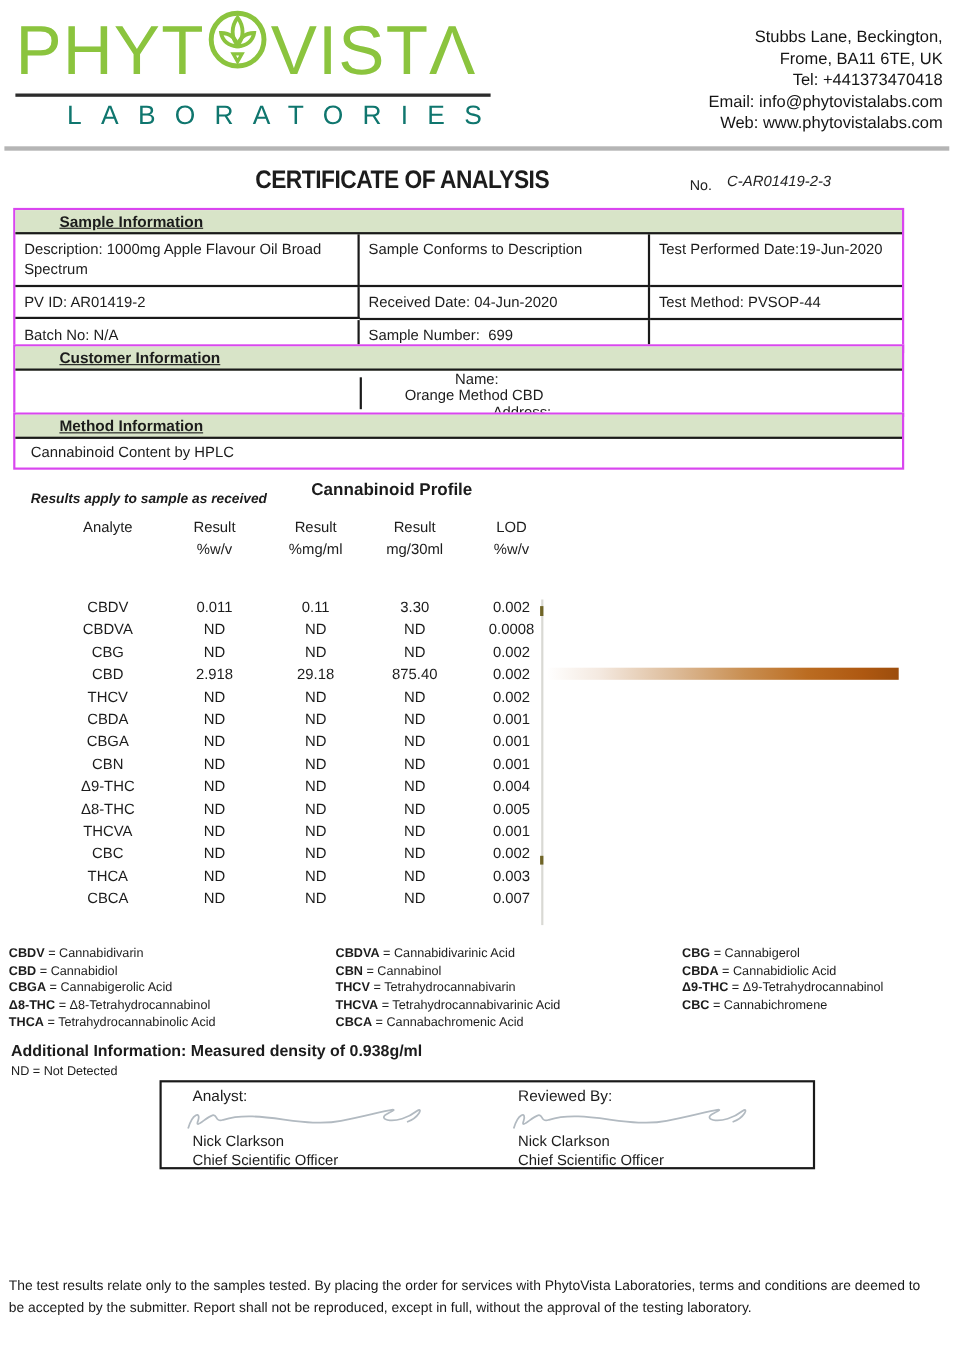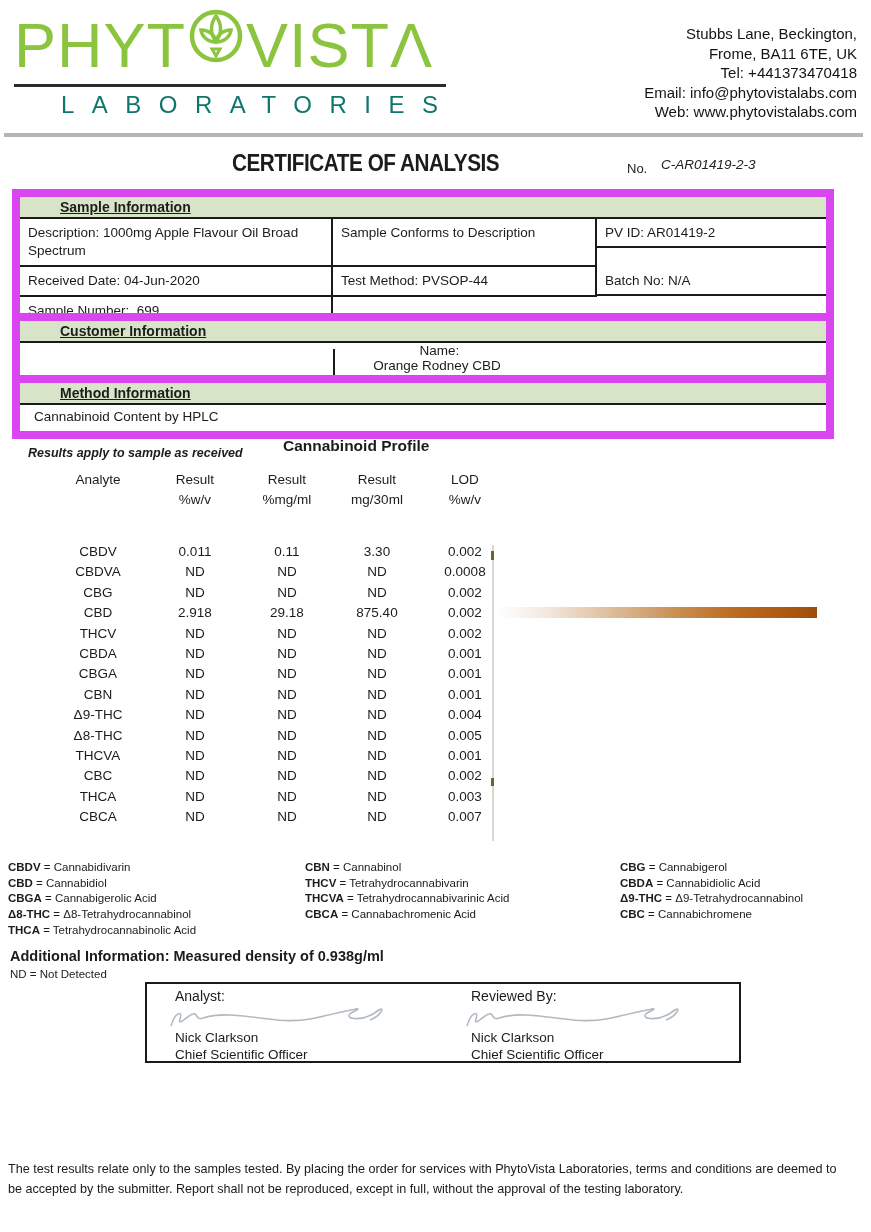--- a/index.html
+++ b/index.html
@@ -17,21 +17,21 @@
 
   .header-rule{position:absolute;top:133px;left:4px;right:8px;height:4px;background:#b5b5b5;}
 
   
   .title-row{position:absolute;top:150px;left:0;width:100%;height:36px;}
   .coa-title{position:absolute;left:232px;top:0;font-size:23px;font-weight:bold;letter-spacing:-0.5px;transform:scaleX(0.9);transform-origin:left;white-space:nowrap;}
   .no-label{position:absolute;left:627px;top:11px;font-size:13px;color:#222;}
   .no-value{position:absolute;left:661px;top:7px;font-size:13.5px;color:#222;font-style:italic;}
 
   
-  .info-box{position:absolute;left:12px;width:806px;border:8px solid #d946ef;background:#fff;}
+  .info-box{position:absolute;left:12px;width:806px;border:2px solid #d946ef;background:#fff;}
   .green-bar{background:#d8e4c8;border-bottom:2px solid #1a1a1a;padding:2px 0 2px 40px;font-size:14px;font-weight:bold;text-decoration:underline;}
   .sample-grid{display:grid;grid-template-columns:313px 264px 1fr;}
   .sample-grid > div{padding:5px 8px;font-size:13.5px;line-height:1.35;border-right:2px solid #1a1a1a;border-bottom:2px solid #1a1a1a;white-space:pre-wrap;}
   .sample-grid > div:nth-child(3n){border-right:none;}
   .sample-grid > div:nth-child(n+7){border-bottom:none;}
   .cust-row{position:relative;height:40px;display:flex;align-items:center;font-size:13.5px;flex-direction:column;}
   .cust-divider{position:absolute;left:313px;top:6px;bottom:5px;width:2px;background:#1a1a1a;}
   .cust-label-name{margin-left:33px;}
   .cust-value-name{margin-left:28px;}
   .cust-label-addr{margin-left:115px;}
@@ -110,34 +110,35 @@
     <div class="coa-title">CERTIFICATE OF ANALYSIS</div>
     <div class="no-label">No.</div>
     <div class="no-value">C-AR01419-2-3</div>
   </div>
 
   <div class="info-box" style="top:189px;">
     <div class="green-bar">Sample Information</div>
     <div class="sample-grid">
       <div style="height:36px;">Description: 1000mg Apple Flavour Oil Broad Spectrum</div>
       <div>Sample Conforms to Description</div>
+      <div>Test Performed Date:19-Jun-2020</div>
       <div style="height:17px;">PV ID: AR01419-2</div>
       <div>Received Date: 04-Jun-2020</div>
       <div>Test Method: PVSOP-44</div>
       <div style="height:17px;">Batch No: N/A</div>
       <div>Sample Number:  699</div>
     </div>
   </div>
 
   <div class="info-box" style="top:313px;">
     <div class="green-bar">Customer Information</div>
     <div class="cust-row">
       <div class="cust-divider"></div>
       <span class="cust-label-name">Name:</span>
-      <span class="cust-value-name">Orange Rodney CBD</span>
+      <span class="cust-value-name">Orange Method CBD</span>
       <span class="cust-label-addr">Address:</span>
       <span class="cust-value-addr">40 Rodney Street, Liverpool, L1 9AA</span>
     </div>
   </div>
 
   <div class="info-box" style="top:375px;">
     <div class="green-bar">Method Information</div>
     <div class="method-row">Cannabinoid Content by HPLC</div>
   </div>
 
@@ -275,20 +276,21 @@
 
   <div class="legend">
     <div class="legend-col c0">
         <div class="legend-line"><b>CBDV</b> = Cannabidivarin</div>
         <div class="legend-line"><b>CBD</b> = Cannabidiol</div>
         <div class="legend-line"><b>CBGA</b> = Cannabigerolic Acid</div>
         <div class="legend-line"><b>Δ8-THC</b> = Δ8-Tetrahydrocannabinol</div>
         <div class="legend-line"><b>THCA</b> = Tetrahydrocannabinolic Acid</div>
       </div>
     <div class="legend-col c1">
+        <div class="legend-line"><b>CBDVA</b> = Cannabidivarinic Acid</div>
         <div class="legend-line"><b>CBN</b> = Cannabinol</div>
         <div class="legend-line"><b>THCV</b> = Tetrahydrocannabivarin</div>
         <div class="legend-line"><b>THCVA</b> = Tetrahydrocannabivarinic Acid</div>
         <div class="legend-line"><b>CBCA</b> = Cannabachromenic Acid</div>
       </div>
     <div class="legend-col c2">
         <div class="legend-line"><b>CBG</b> = Cannabigerol</div>
         <div class="legend-line"><b>CBDA</b> = Cannabidiolic Acid</div>
         <div class="legend-line"><b>Δ9-THC</b> = Δ9-Tetrahydrocannabinol</div>
         <div class="legend-line"><b>CBC</b> = Cannabichromene</div>

